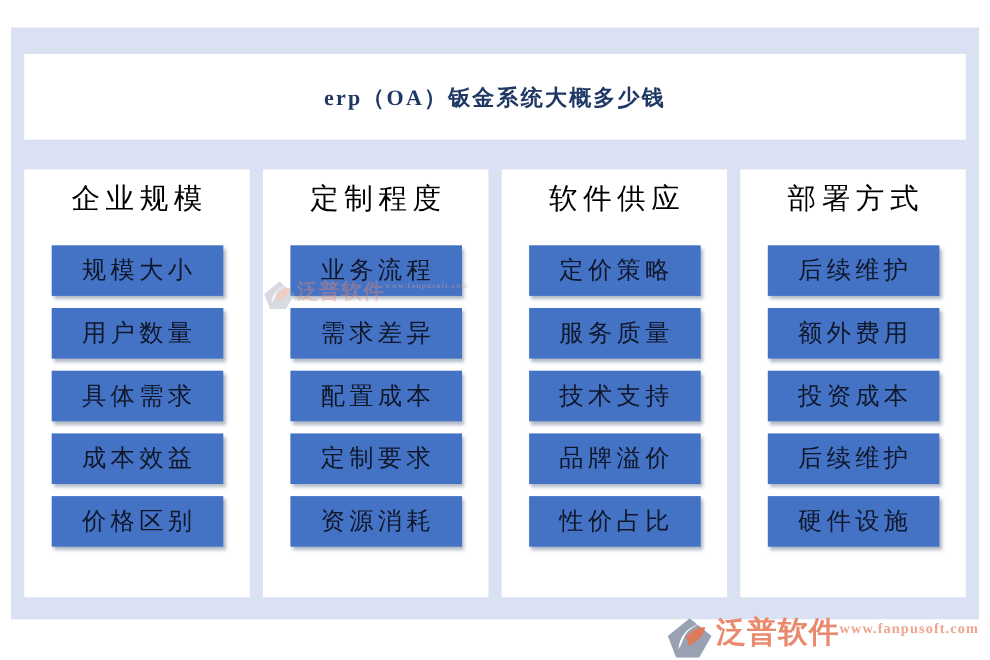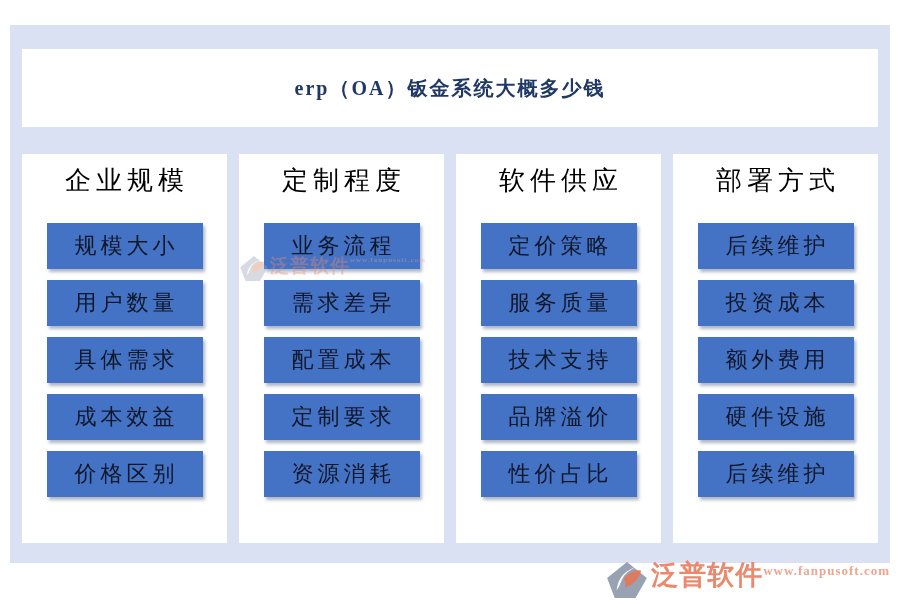--- a/index.html
+++ b/index.html
@@ -104,24 +104,24 @@
         <div class="btn">技术支持</div>
         <div class="btn">品牌溢价</div>
         <div class="btn">性价占比</div>
       </div>
     </div>
 
     <div class="column">
       <div class="col-header">部署方式</div>
       <div class="btn-stack">
         <div class="btn">后续维护</div>
+        <div class="btn">额外费用</div>
         <div class="btn">投资成本</div>
-        <div class="btn">额外费用</div>
+        <div class="btn">后续维护</div>
         <div class="btn">硬件设施</div>
-        <div class="btn">后续维护</div>
       </div>
     </div>
 
   </div>
 </div>
 
 <div class="watermark">
   <svg width="28" height="25" viewBox="0 0 42 38">
     <polygon points="21,0 42,17 30,38 8,38 0,17" fill="#98A2B3"></polygon>
     <path d="M10,30 Q12,10 34,4 Q18,10 15,20 Q13,26 10,30 Z" fill="#ffffff"></path>

